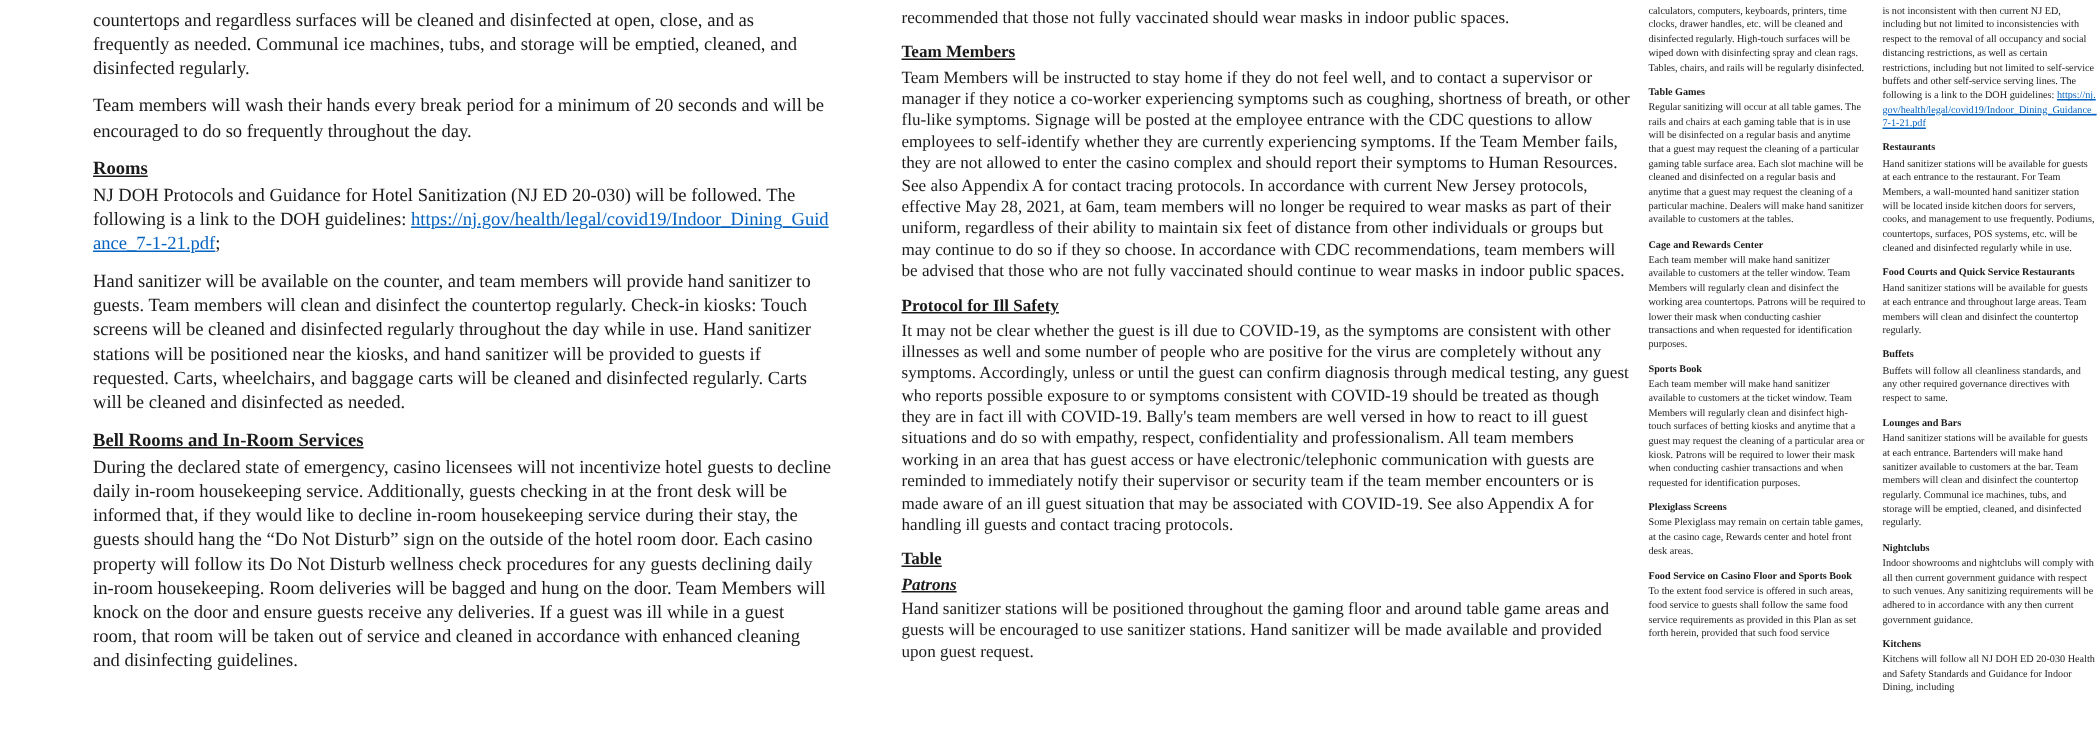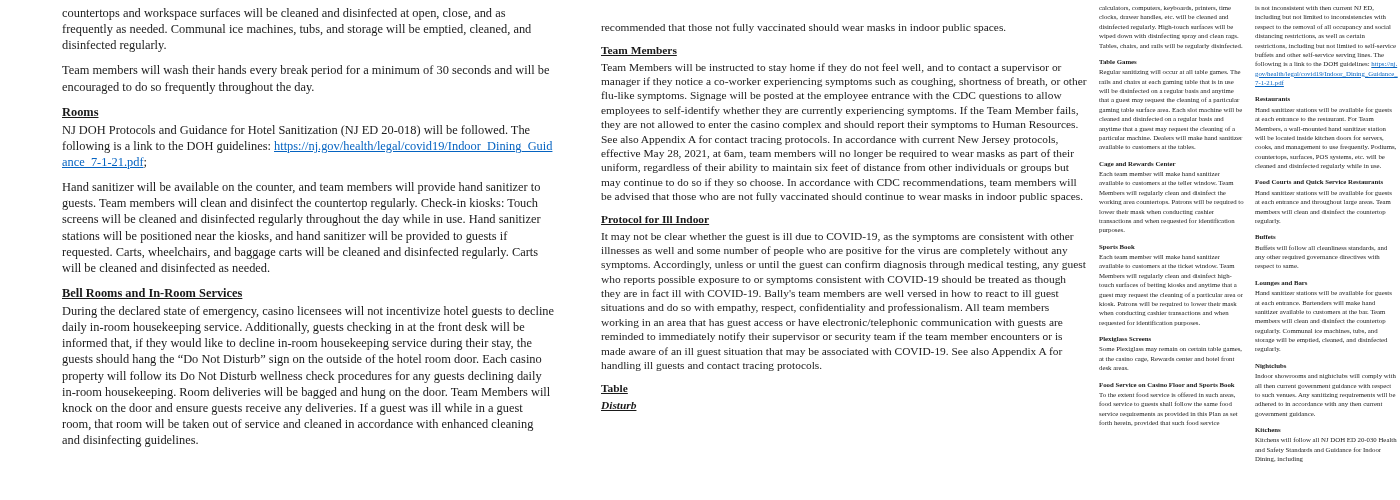--- a/index.html
+++ b/index.html
@@ -4,61 +4,62 @@
 <style>
   html,body{margin:0;padding:0;}
   body{
     width:1400px;height:500px;overflow:hidden;position:relative;
     background:#ffffff;color:#1a1a1a;
     font-family:"Liberation Serif", serif;
     -webkit-font-smoothing:antialiased;
   }
   .col{position:absolute;top:0;}
   #col-left{left:62px;padding-top:5px;width:492px;font-size:12.4px;line-height:1.30;}
-  #col-mid{left:601px;padding-top:20px;width:486px;font-size:11.4px;line-height:1.26;}
+  #col-mid{left:601px;padding-top:5px;width:486px;font-size:11.4px;line-height:1.26;}
   #col-a{left:1099px;padding-top:3px;width:145px;font-size:6.8px;line-height:1.38;}
   #col-b{left:1255px;padding-top:3px;width:143px;font-size:6.8px;line-height:1.38;}
   p{margin:0 0 9px 0;}
   #col-a p,#col-b p{margin:0 0 7px 0;}
   h3{font-size:inherit;margin:0 0 2px 0;font-weight:bold;}
   .main-head{text-decoration:underline;}
   .sub-head{font-style:italic;text-decoration:underline;margin:0 0 2px 0;}
   .fine-head{margin:0 0 1px 0;}
   .link{color:#0563c1;text-decoration:underline;word-break:break-all;cursor:pointer;}
 </style>
 </head>
 <body>
 
 <section id="col-left" class="col">
-  <p>countertops and workspace surfaces will be cleaned and disinfected at open, close, and as frequently as needed. Communal ice machines, tubs, and storage will be emptied, cleaned, and disinfected regularly.</p>
-  <p>Team members will wash their hands every break period for a minimum of 30 seconds and will be encouraged to do so frequently throughout the day.</p>
+  <p>countertops and regardless surfaces will be cleaned and disinfected at open, close, and as frequently as needed. Communal ice machines, tubs, and storage will be emptied, cleaned, and disinfected regularly.</p>
+  <p>Team members will wash their hands every break period for a minimum of 20 seconds and will be encouraged to do so frequently throughout the day.</p>
 
   <h3 class="main-head">Rooms</h3>
   <p>
-    <span>NJ DOH Protocols and Guidance for Hotel Sanitization (NJ ED 20-018) will be followed. The following is a link to the DOH guidelines:</span>
+    <span>NJ DOH Protocols and Guidance for Hotel Sanitization (NJ ED 20-030) will be followed. The following is a link to the DOH guidelines:</span>
     <a class="link">https://nj.gov/health/legal/covid19/Indoor_Dining_Guidance_7-1-21.pdf</a><span>;</span>
   </p>
 
   <p>Hand sanitizer will be available on the counter, and team members will provide hand sanitizer to guests. Team members will clean and disinfect the countertop regularly. Check-in kiosks: Touch screens will be cleaned and disinfected regularly throughout the day while in use. Hand sanitizer stations will be positioned near the kiosks, and hand sanitizer will be provided to guests if requested. Carts, wheelchairs, and baggage carts will be cleaned and disinfected regularly. Carts will be cleaned and disinfected as needed.</p>
 
   <h3 class="main-head">Bell Rooms and In-Room Services</h3>
   <p>During the declared state of emergency, casino licensees will not incentivize hotel guests to decline daily in-room housekeeping service. Additionally, guests checking in at the front desk will be informed that, if they would like to decline in-room housekeeping service during their stay, the guests should hang the “Do Not Disturb” sign on the outside of the hotel room door. Each casino property will follow its Do Not Disturb wellness check procedures for any guests declining daily in-room housekeeping. Room deliveries will be bagged and hung on the door. Team Members will knock on the door and ensure guests receive any deliveries. If a guest was ill while in a guest room, that room will be taken out of service and cleaned in accordance with enhanced cleaning and disinfecting guidelines.</p>
 </section>
 
 <section id="col-mid" class="col">
   <p>recommended that those not fully vaccinated should wear masks in indoor public spaces.</p>
 
   <h3 class="main-head">Team Members</h3>
   <p>Team Members will be instructed to stay home if they do not feel well, and to contact a supervisor or manager if they notice a co-worker experiencing symptoms such as coughing, shortness of breath, or other flu-like symptoms. Signage will be posted at the employee entrance with the CDC questions to allow employees to self-identify whether they are currently experiencing symptoms. If the Team Member fails, they are not allowed to enter the casino complex and should report their symptoms to Human Resources. See also Appendix A for contact tracing protocols. In accordance with current New Jersey protocols, effective May 28, 2021, at 6am, team members will no longer be required to wear masks as part of their uniform, regardless of their ability to maintain six feet of distance from other individuals or groups but may continue to do so if they so choose. In accordance with CDC recommendations, team members will be advised that those who are not fully vaccinated should continue to wear masks in indoor public spaces.</p>
 
-  <h3 class="main-head">Protocol for Ill Indoor</h3>
+  <h3 class="main-head">Protocol for Ill Safety</h3>
   <p>It may not be clear whether the guest is ill due to COVID-19, as the symptoms are consistent with other illnesses as well and some number of people who are positive for the virus are completely without any symptoms. Accordingly, unless or until the guest can confirm diagnosis through medical testing, any guest who reports possible exposure to or symptoms consistent with COVID-19 should be treated as though they are in fact ill with COVID-19. Bally's team members are well versed in how to react to ill guest situations and do so with empathy, respect, confidentiality and professionalism. All team members working in an area that has guest access or have electronic/telephonic communication with guests are reminded to immediately notify their supervisor or security team if the team member encounters or is made aware of an ill guest situation that may be associated with COVID-19. See also Appendix A for handling ill guests and contact tracing protocols.</p>
 
   <h3 class="main-head">Table</h3>
-  <h3 class="sub-head">Disturb</h3>
+  <h3 class="sub-head">Patrons</h3>
+  <p>Hand sanitizer stations will be positioned throughout the gaming floor and around table game areas and guests will be encouraged to use sanitizer stations. Hand sanitizer will be made available and provided upon guest request.</p>
 </section>
 
 <section id="col-a" class="col">
   <p>calculators, computers, keyboards, printers, time clocks, drawer handles, etc. will be cleaned and disinfected regularly. High-touch surfaces will be wiped down with disinfecting spray and clean rags. Tables, chairs, and rails will be regularly disinfected.</p>
 
   <h3 class="fine-head">Table Games</h3>
   <p>Regular sanitizing will occur at all table games. The rails and chairs at each gaming table that is in use will be disinfected on a regular basis and anytime that a guest may request the cleaning of a particular gaming table surface area. Each slot machine will be cleaned and disinfected on a regular basis and anytime that a guest may request the cleaning of a particular machine. Dealers will make hand sanitizer available to customers at the tables.</p>
 
   <h3 class="fine-head">Cage and Rewards Center</h3>
   <p>Each team member will make hand sanitizer available to customers at the teller window. Team Members will regularly clean and disinfect the working area countertops. Patrons will be required to lower their mask when conducting cashier transactions and when requested for identification purposes.</p>

